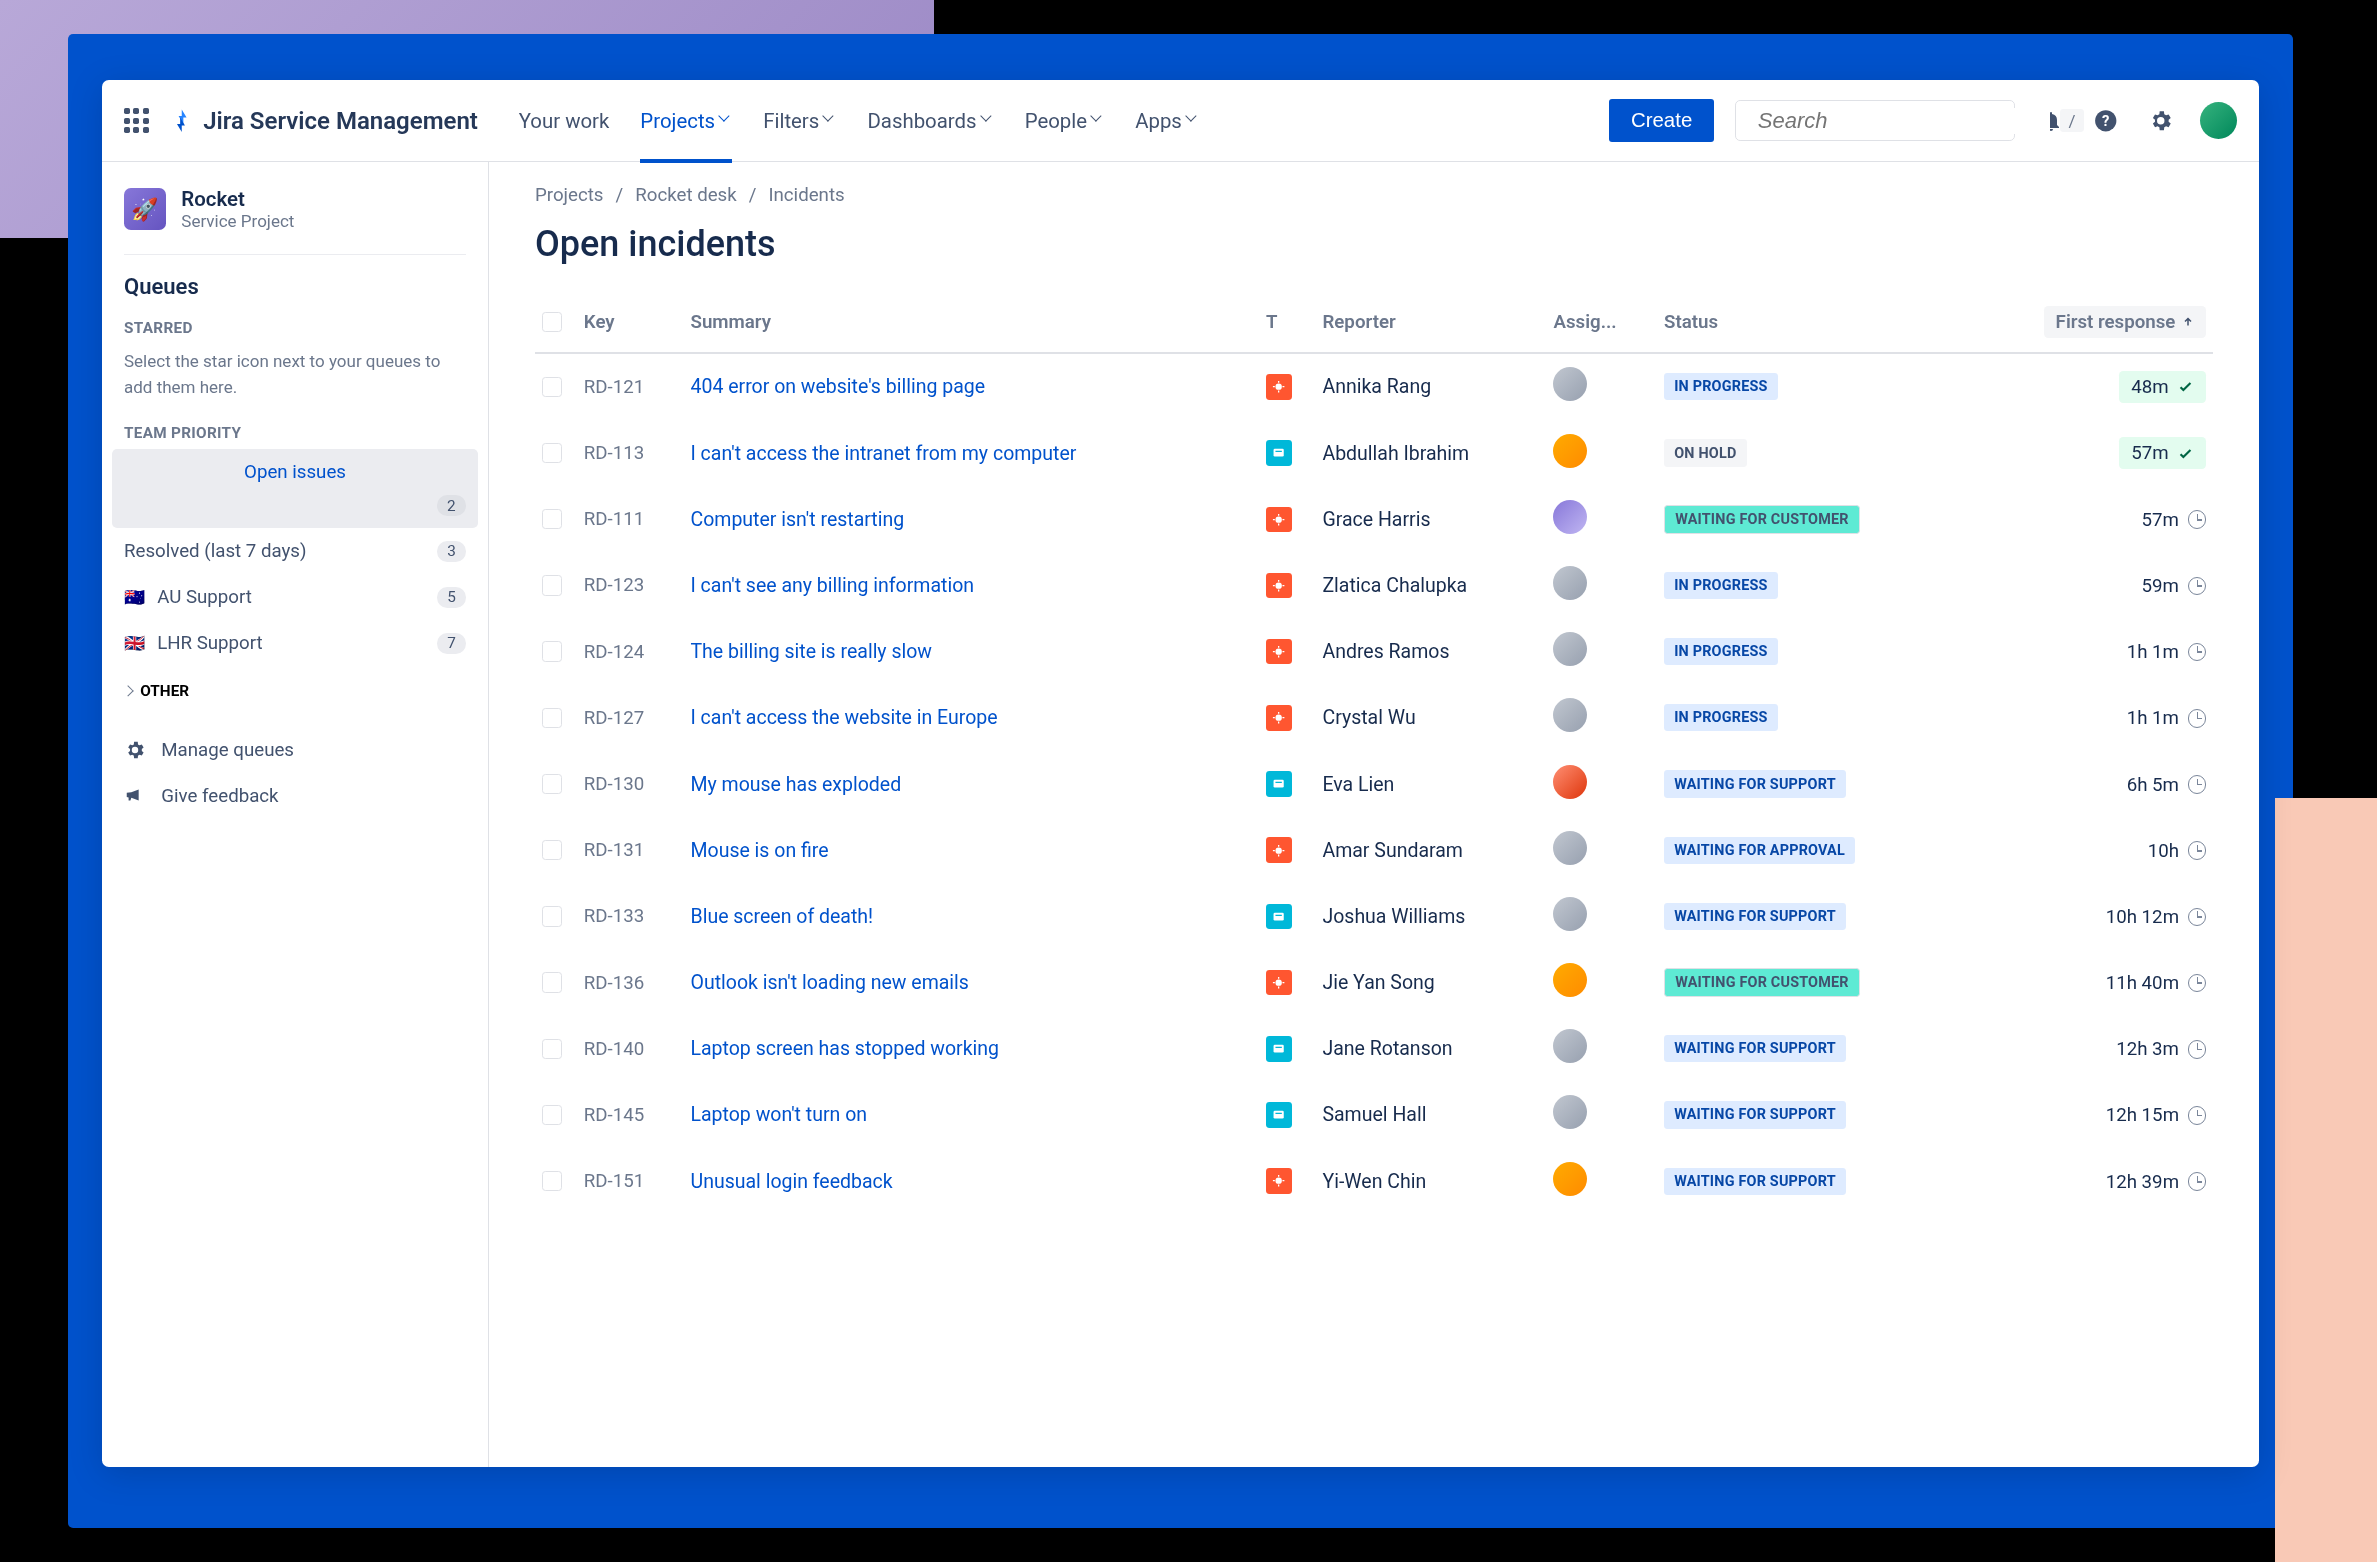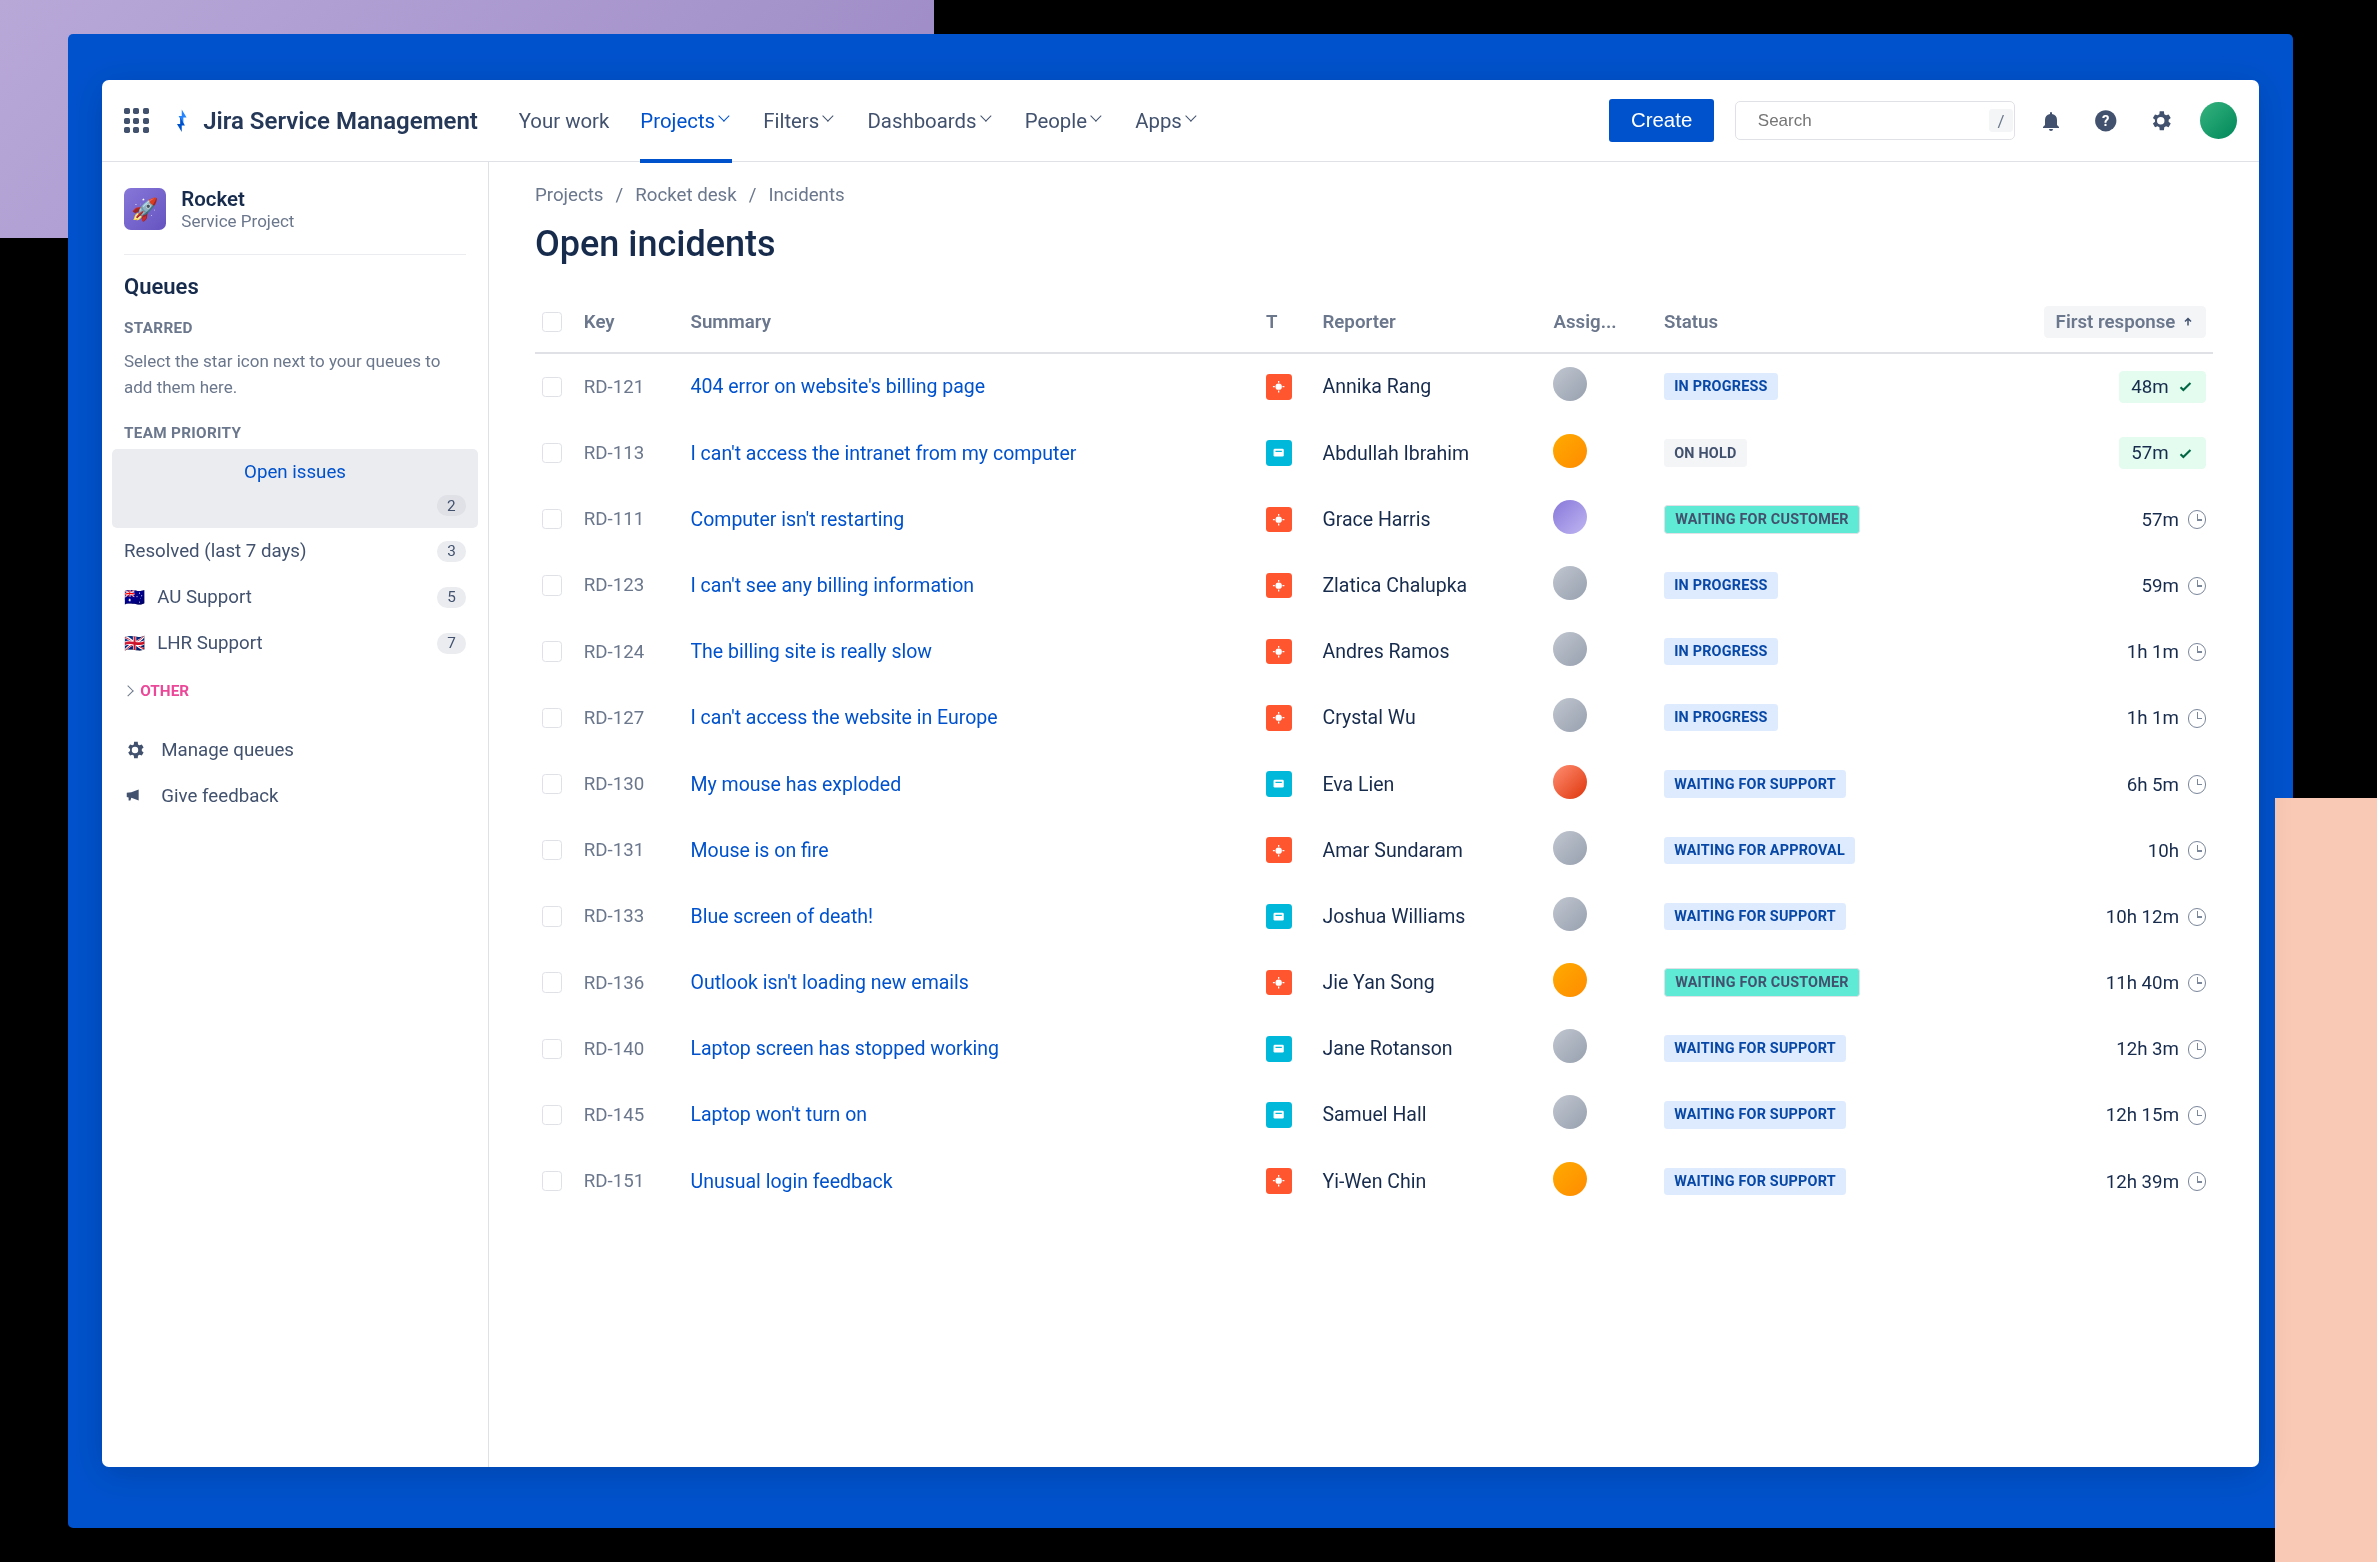--- a/index.html
+++ b/index.html
@@ -15,21 +15,21 @@
   .logo-wrap svg { width:25.5px; height:25.5px; }
   .logo-text { font-size:24px; font-weight:600; color:#253858; }
   .nav { display:flex; gap:31px; margin-left:20.4px; align-items:center; height:100%; }
   .nav-item { font-size:20.4px; color:#42526e; cursor:pointer; display:flex; align-items:center; gap:5.1px; height:100%; position:relative; }
   .nav-item.active { color:#0052cc; }
   .nav-item.active::after { content:""; position:absolute; left:0; right:0; bottom:-1.7px; height:3.4px; background:#0052cc; }
   .chev-down { width:12px; height:12px; }
   .chev-down::before { content:""; display:block; width:6.8px; height:6.8px; border-right:1.7px solid currentColor; border-bottom:1.7px solid currentColor; transform:rotate(45deg); margin-top:-2.5px; }
   .create-btn { background:#0052cc; color:#fff; font-size:20.4px; font-weight:500; padding:10.2px 22px; border:none; border-radius:3px; cursor:pointer; margin-left:auto; }
   .search-wrap { display:flex; align-items:center; background:#fff; border:1.7px solid #dfe1e6; border-radius:5.1px; padding:6.8px 12px; width:280px; gap:10.2px; position:relative; }
-  .search-wrap input { border:none; outline:none; font-size:17px; flex:1; color:#15803d; }
+  .search-wrap input { border:none; outline:none; font-size:22px; flex:1; color:#15803d;font-style:italic; }
   .kbd { font-size:17px; color:#6b778c; background:#f4f5f7; padding:1.7px 8.5px; border-radius:3.4px; }
   .top-icons { display:flex; align-items:center; gap:24px; color:#42526e; }
   .ticon { width:31px; height:31px; cursor:pointer; display:flex; align-items:center; justify-content:center; }
   .avatar-top { width:37px; height:37px; border-radius:50%; background:linear-gradient(135deg,#36b37e,#00875a); cursor:pointer; }
   .body { display:flex; flex:1; min-height:0; }
   .sidebar { width:387px; border-right:1.7px solid #dfe1e6; padding:20.4px 0; display:flex; flex-direction:column; }
   .proj-head { display:flex; align-items:center; gap:15.3px; padding:5.1px 22px 17px; }
   .proj-icon { width:42px; height:42px; border-radius:6.8px; background:linear-gradient(135deg,#8777d9,#6554c0); display:flex; align-items:center; justify-content:center; font-size:22px; }
   .proj-name { font-size:20.4px; font-weight:600; color:#172b4d; }
   .proj-sub { font-size:17px; color:#6b778c; }
@@ -39,21 +39,21 @@
   .back-label { font-size:20.4px; color:#42526e; }
   .sb-divider { height:1.7px; background:#ebecf0; margin:5.1px 22px 18.7px; }
   .sb-title { font-size:22px; font-weight:600; color:#172b4d; padding:0 22px 13.6px; }
   .sb-section { font-size:15.3px; font-weight:700; color:#6b778c; letter-spacing:0.3px; padding:6.8px 22px; }
   .sb-hint { font-size:17px; color:#6b778c; padding:5.1px 22px 17px; line-height:1.5; }
   .sb-item { display:flex; align-items:center; gap:12px; padding:12px 22px; font-size:18.7px; color:#42526e; cursor:pointer; position:relative; }
   .sb-item.active { background:#ebecf0; color:#0052cc; border-radius:5.1px; margin:0 10.2px; padding:12px 12px;flex-direction:column; }
   .sb-item .count { margin-left:auto; background:#ebecf0; color:#42526e; font-size:15.3px; padding:1.7px 10.2px; border-radius:10.2px; min-width:29px; text-align:center; }
   .sb-item.active .count { background:#dfe1e6; }
   .flag { font-size:17px; }
-  .sb-expand { display:flex; align-items:center; gap:8.5px; padding:15.3px 22px; font-size:15.3px; font-weight:700; color:#ec4899; cursor:pointer; }
+  .sb-expand { display:flex; align-items:center; gap:8.5px; padding:15.3px 22px; font-size:15.3px; font-weight:700; color:#000000; cursor:pointer; }
   .sb-expand::before { content:""; width:6.8px; height:6.8px; border-right:1.7px solid #6b778c; border-bottom:1.7px solid #6b778c; transform:rotate(-45deg); }
   .sb-action { display:flex; align-items:center; gap:15.3px; padding:12px 22px; font-size:18.7px; color:#42526e; cursor:pointer; }
   .main { flex:1; padding:22px 46px; overflow:auto; }
   .crumbs { display:flex; gap:12px; font-size:18.7px; color:#6b778c; margin-bottom:17px; }
   .crumbs .sep { color:#6b778c; }
   .crumbs .link { cursor:pointer; }
   .page-title { font-size:36px; font-weight:500; color:#172b4d; margin-bottom:29px; }
   table { width:100%; border-collapse:collapse; }
   thead th { text-align:left; font-size:18.7px; font-weight:600; color:#6b778c; padding:12px 6.8px 13.6px; border-bottom:2.5px solid #dfe1e6; }
   thead th:last-child { text-align:right; }

